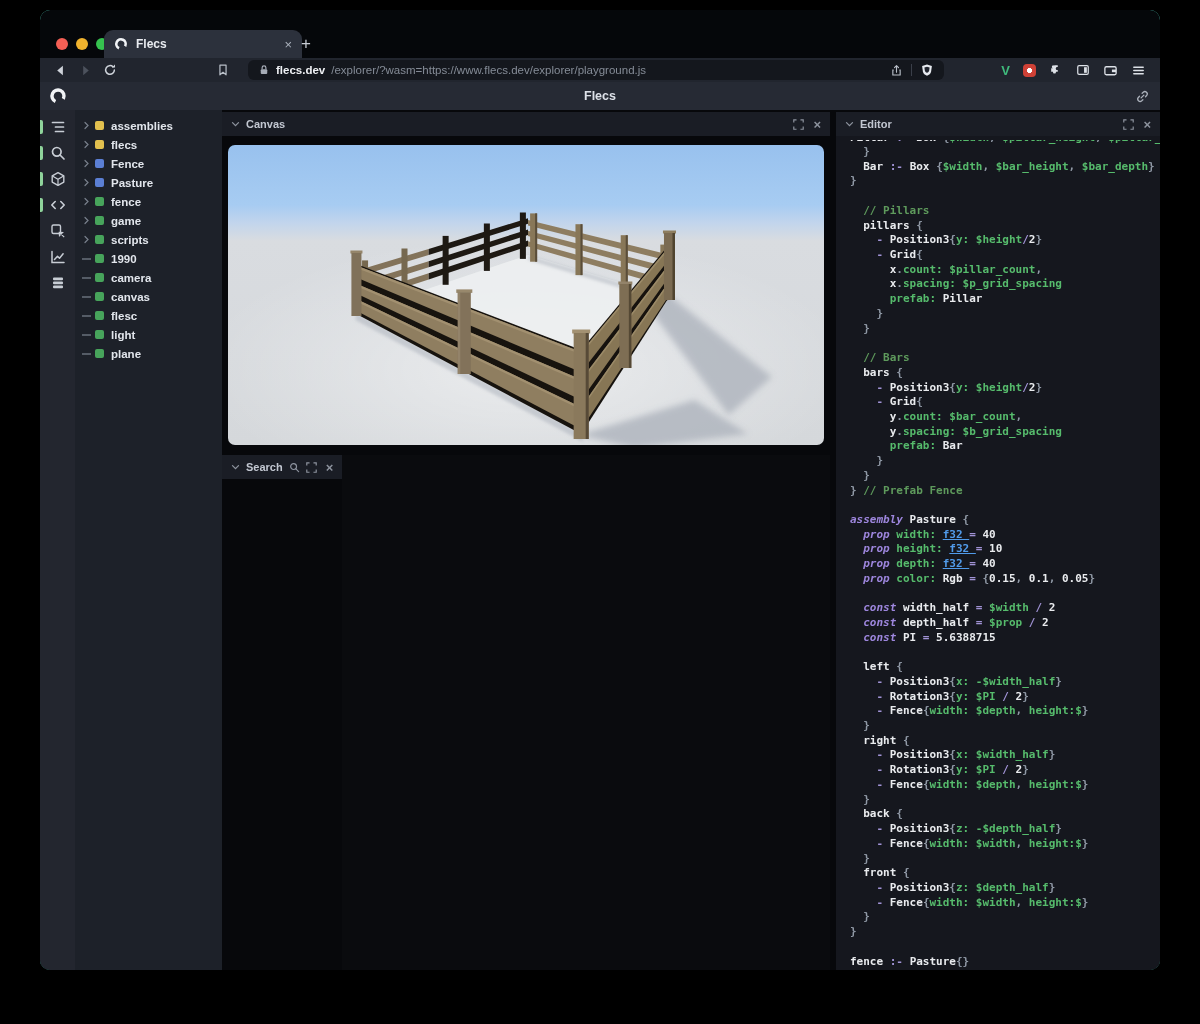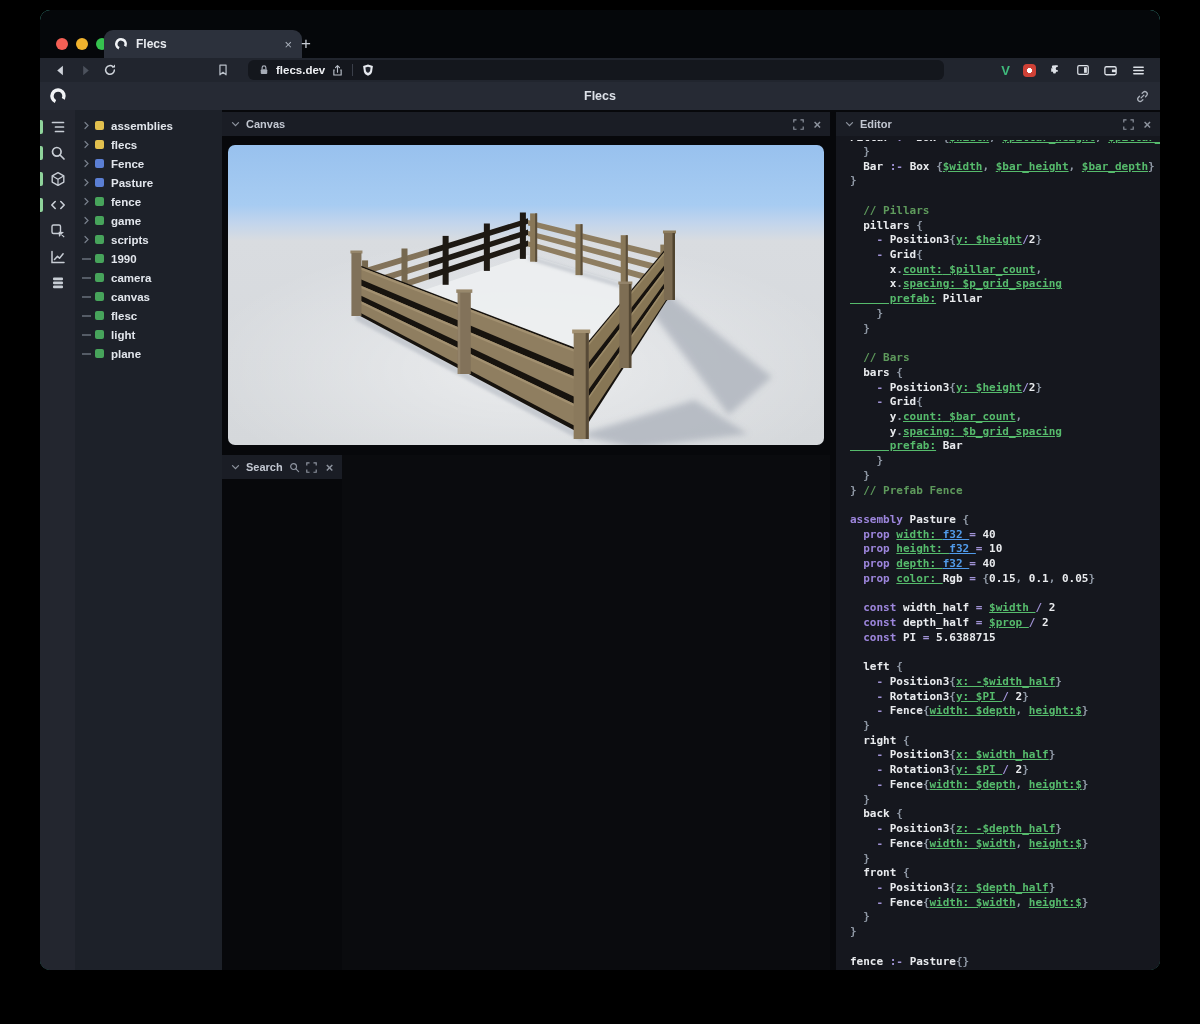--- a/index.html
+++ b/index.html
@@ -68,22 +68,22 @@
   .maglyph{color:#8d939e;display:flex;}
   .searchbody{flex:1;background:#0a0b0e;}
   
   .editor{flex:0 0 324px;display:flex;flex-direction:column;margin-top:2px;min-width:0;}
   .codebody{flex:1;background:#15171e;padding:4px 0 0 14px;overflow:hidden;
             font-family:"DejaVu Sans Mono",monospace;font-size:11px;font-weight:700;}
   .ln{white-space:pre;height:14.72px;line-height:14.72px;}
   .clip{height:5px;overflow:hidden;}
   .clip .ln{margin-top:-9px;}
   .tok-t{color:#e9ebee;}
-  .tok-k{color:#9d86dd;}
-  .tok-g{color:#56bb6c;text-decoration:underline;}
+  .tok-k{color:#9d86dd;font-style:italic;}
+  .tok-g{color:#56bb6c;}
   .tok-c{color:#5e9a5c;}
   .tok-b{color:#519bea;text-decoration:underline;}
   .tok-p{color:#9099a6;}
   .tok-o{color:#a193d6;}
   .defs{position:absolute;width:0;height:0;overflow:hidden;}
 </style>
 </head>
 <body>
 
 <svg class="defs" xmlns="http://www.w3.org/2000/svg">
@@ -219,20 +219,21 @@
       <span class="navbtn bmbtn">
           <svg width="14" height="14" viewBox="0 0 16 16">
             <use href="#i-bm"></use>
           </svg>
         </span>
       <div class="urlbar">
         <svg width="12" height="12" viewBox="0 0 14 14" style="color:#a7adb7">
             <use href="#i-lock"></use>
           </svg>
         <span class="url-domain">flecs.dev</span>
+          <span class="url-path">/explorer/?wasm=https://www.flecs.dev/explorer/playground.js</span>
         <span class="url-actions">
           <svg width="13" height="13" viewBox="0 0 16 16">
               <use href="#i-share"></use>
             </svg>
           <span class="sep"></span>
           <svg width="14" height="14" viewBox="0 0 16 16" style="color:#e7eaef">
               <use href="#i-shield"></use>
             </svg>
         </span>
       </div>

